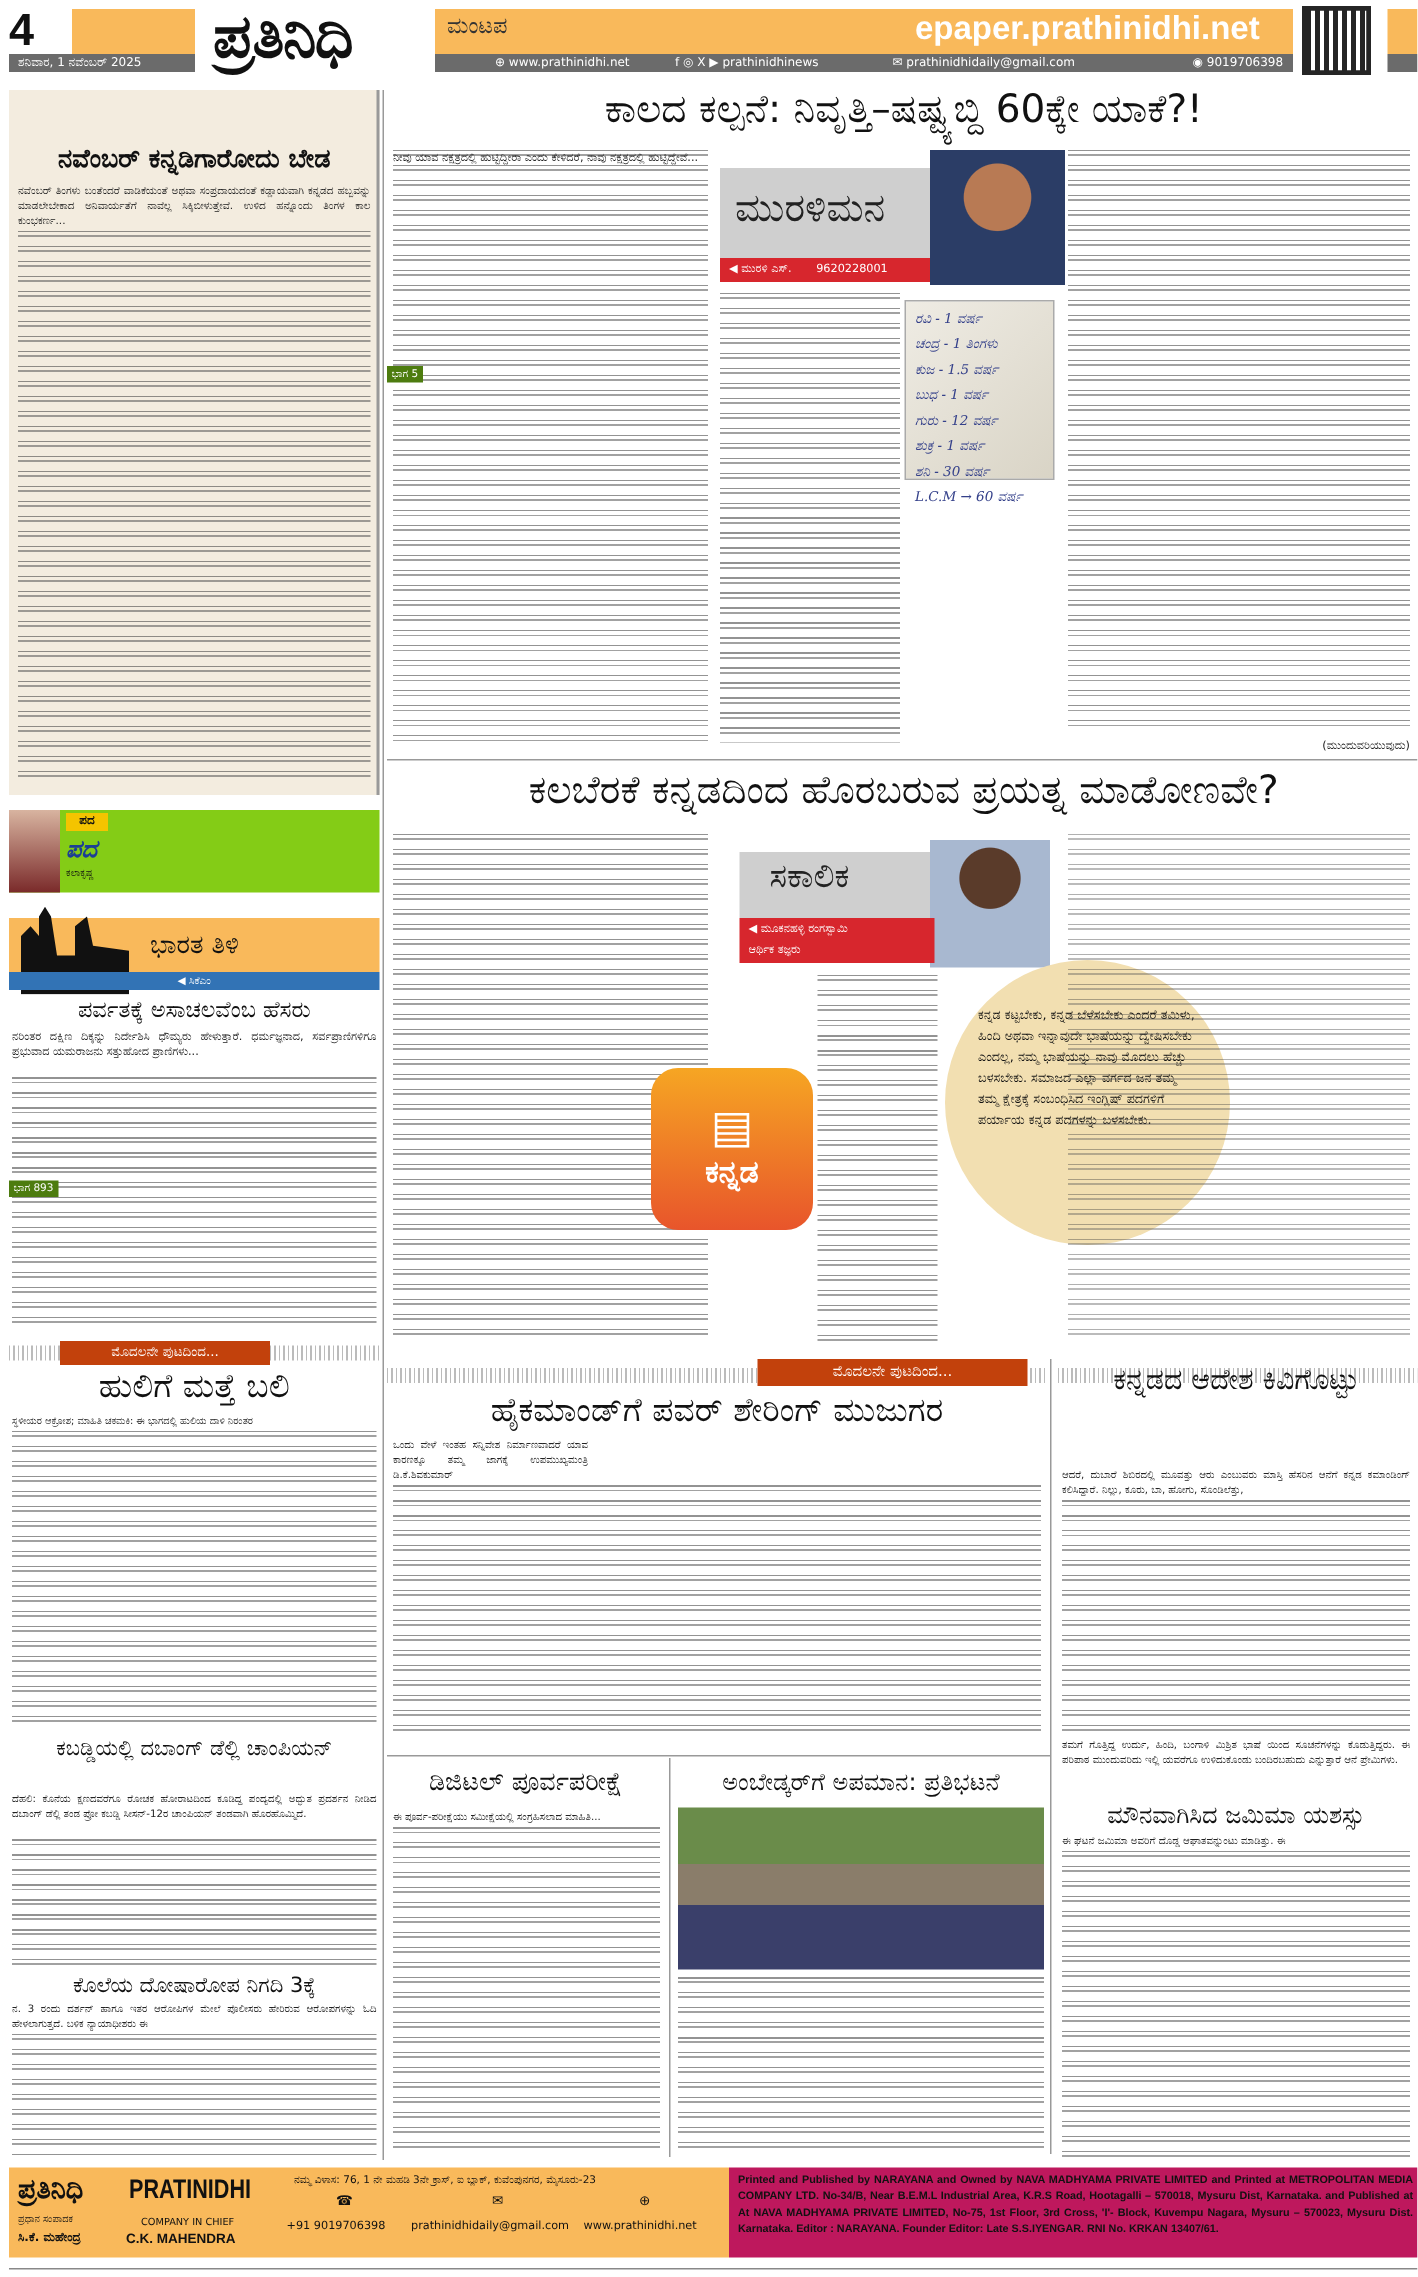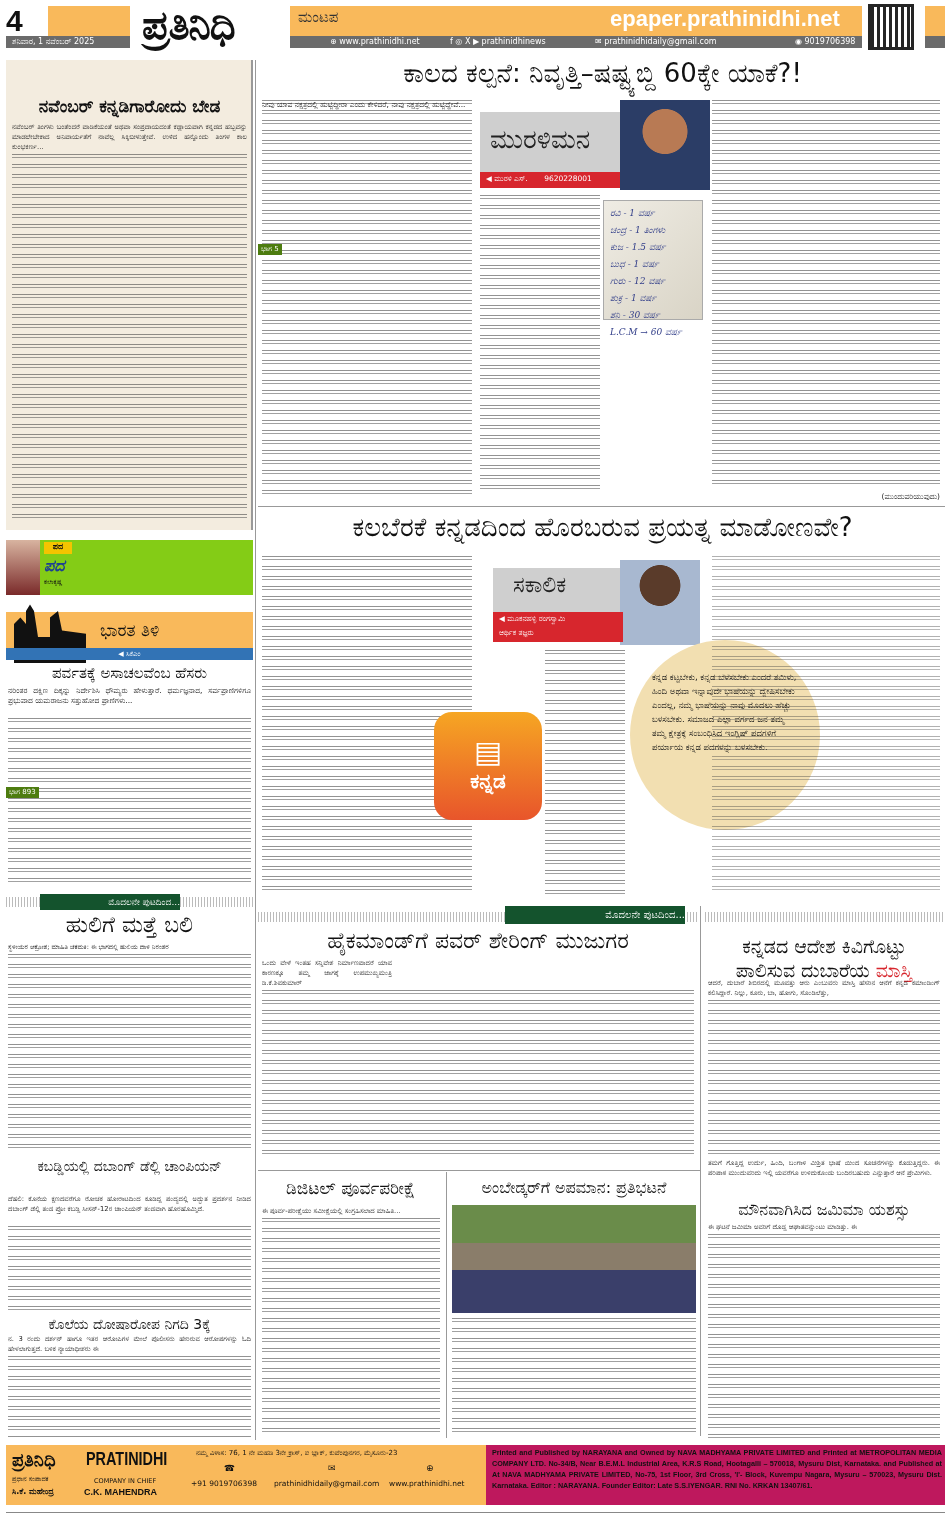--- a/index.html
+++ b/index.html
@@ -30,21 +30,21 @@
   .pada-photo { left: 0; top: 0; width: 34px; height: 55px; background: linear-gradient(#d8b4a0,#7a2a2a); }
   .pada-tag { left: 38px; top: 2px; width: 28px; height: 12px; background: #f4c400; font-size: 8px; font-weight: bold; text-align: center; }
   .pada-logo { left: 38px; top: 16px; font: bold italic 16px "DejaVu Serif", serif; color: #1c3f94; }
   .pada-author { left: 38px; top: 38px; font-size: 6.5px; }
   .pada-text { left: 82px; top: 12px; width: 160px; font-size: 7.5px; line-height: 12px; }
   .bt-band { left: 6px; top: 612px; width: 247px; height: 36px; background: #f9b95b; }
   .bt-title { left: 100px; top: 620px; font-size: 17px; }
   .bt-sub { left: 6px; top: 648px; width: 247px; height: 12px; background: #3273b5; color: #fff; font-size: 7px; text-align: center; line-height: 12px; }
   .bt-sil { left: 6px; top: 598px; width: 80px; height: 65px; background: #111; clip-path: polygon(10% 100%,10% 40%,18% 30%,25% 40%,25% 20%,30% 10%,35% 20%,40% 60%,55% 60%,55% 30%,65% 20%,70% 50%,100% 55%,100% 100%); }
   .art-head { text-align: center; font-weight: normal; color: #111; }
-  .red-tag { background: #14532d; color: #fff; text-align: right; }
+  .red-tag { background: #c2410c; color: #fff; text-align: center; }
   .hatch { background: repeating-linear-gradient(90deg,#bbb 0 1px,transparent 1px 3px); height: 10px; }
   
   .vsep { width: 1px; background: #999; }
   .hsep { height: 1px; background: #999; }
   
   .auth-box { background: #cfcfcf; }
   .auth-name { font-size: 26px; color: #222; }
   .auth-bar { background: #d7262d; color: #fff; font-size: 7.5px; padding-left: 6px; line-height: 14px; }
   .photo { background: radial-gradient(circle at 50% 35%, #b87a54 0 30%, #2b3d66 31% 100%); }
   .photo2 { background: radial-gradient(circle at 50% 30%, #5a3b2a 0 28%, #a8b8d0 29% 100%); }
@@ -161,23 +161,22 @@
 <div class="abs lines" style="left:712px;top:556px;width:228px;height:340px;opacity:.4"></div>
 
 <div class="abs hatch" style="left:258px;top:912px;width:440px"></div>
 <div class="abs red-tag" style="left:505px;top:906px;width:180px;height:18px;font-size:10px;line-height:18px">ಮೊದಲನೇ ಪುಟದಿಂದ...</div>
 <div class="abs art-head" style="left:258px;top:928px;width:440px;font-size:22px">ಹೈಕಮಾಂಡ್‌ಗೆ ಪವರ್ ಶೇರಿಂಗ್ ಮುಜುಗರ</div>
 <div class="abs txt" style="left:262px;top:958px;width:130px;height:30px;font-size:6.8px">ಒಂದು ವೇಳೆ ಇಂತಹ ಸನ್ನಿವೇಶ ನಿರ್ಮಾಣವಾದರೆ ಯಾವ ಕಾರಣಕ್ಕೂ ತಮ್ಮ ಜಾಗಕ್ಕೆ ಉಪಮುಖ್ಯಮಂತ್ರಿ ಡಿ.ಕೆ.ಶಿವಕುಮಾರ್</div>
 <div class="abs lines" style="left:262px;top:990px;width:432px;height:170px"></div>
 <div class="abs vsep" style="left:700px;top:906px;height:530px"></div>
 
 <div class="abs hatch" style="left:705px;top:912px;width:240px"></div>
-<div class="abs art-head" style="left:703px;top:934px;width:242px;font-size:19px;line-height:24px">
+<div class="abs art-head" style="left:703px;top:908px;width:242px;font-size:19px;line-height:24px">
   <div>ಕನ್ನಡದ ಆದೇಶ ಕಿವಿಗೊಟ್ಟು</div>
-  <div><span>ಪಾಲಿಸುವ ದುಬಾರೆಯ</span> <span style="color:#d7262d">ಮಾಸ್ತಿ</span></div>
 </div>
 <div class="abs txt" style="left:708px;top:978px;width:232px;height:20px;font-size:6.8px">ಆದರೆ, ದುಬಾರೆ ಶಿಬಿರದಲ್ಲಿ ಮೂವತ್ತು ಆರು ಎಂಬುವರು ಮಾಸ್ತಿ ಹೆಸರಿನ ಆನೆಗೆ ಕನ್ನಡ ಕಮಾಂಡಿಂಗ್ ಕಲಿಸಿದ್ದಾರೆ. ನಿಲ್ಲು, ಕೂರು, ಬಾ, ಹೋಗು, ಸೊಂಡಿಲೆತ್ತು,</div>
 <div class="abs lines" style="left:708px;top:1000px;width:232px;height:155px"></div>
 <div class="abs txt" style="left:708px;top:1158px;width:232px;height:30px;font-size:6.8px">ತಮಗೆ ಗೊತ್ತಿದ್ದ ಉರ್ದು, ಹಿಂದಿ, ಬಂಗಾಳಿ ಮಿಶ್ರಿತ ಭಾಷೆ ಯಿಂದ ಸೂಚನೆಗಳನ್ನು ಕೊಡುತ್ತಿದ್ದರು. ಈ ಪರಿಪಾಠ ಮುಂದುವರಿದು ಇಲ್ಲಿ ಯವರೆಗೂ ಉಳಿದುಕೊಂಡು ಬಂದಿರಬಹುದು ಎನ್ನುತ್ತಾರೆ ಆನೆ ಪ್ರೇಮಿಗಳು.</div>
 
 <div class="abs hsep" style="left:258px;top:1170px;width:442px"></div>
 <div class="abs art-head" style="left:258px;top:1178px;width:185px;font-size:17px">ಡಿಜಿಟಲ್ ಪೂರ್ವಪರೀಕ್ಷೆ</div>
 <div class="abs txt" style="left:262px;top:1206px;width:178px;height:10px;font-size:6.8px">ಈ ಪೂರ್ವ-ಪರೀಕ್ಷೆಯು ಸಮೀಕ್ಷೆಯಲ್ಲಿ ಸಂಗ್ರಹಿಸಲಾದ ಮಾಹಿತಿ...</div>
 <div class="abs lines" style="left:262px;top:1218px;width:178px;height:220px"></div>
 <div class="abs vsep" style="left:446px;top:1172px;height:266px"></div>

